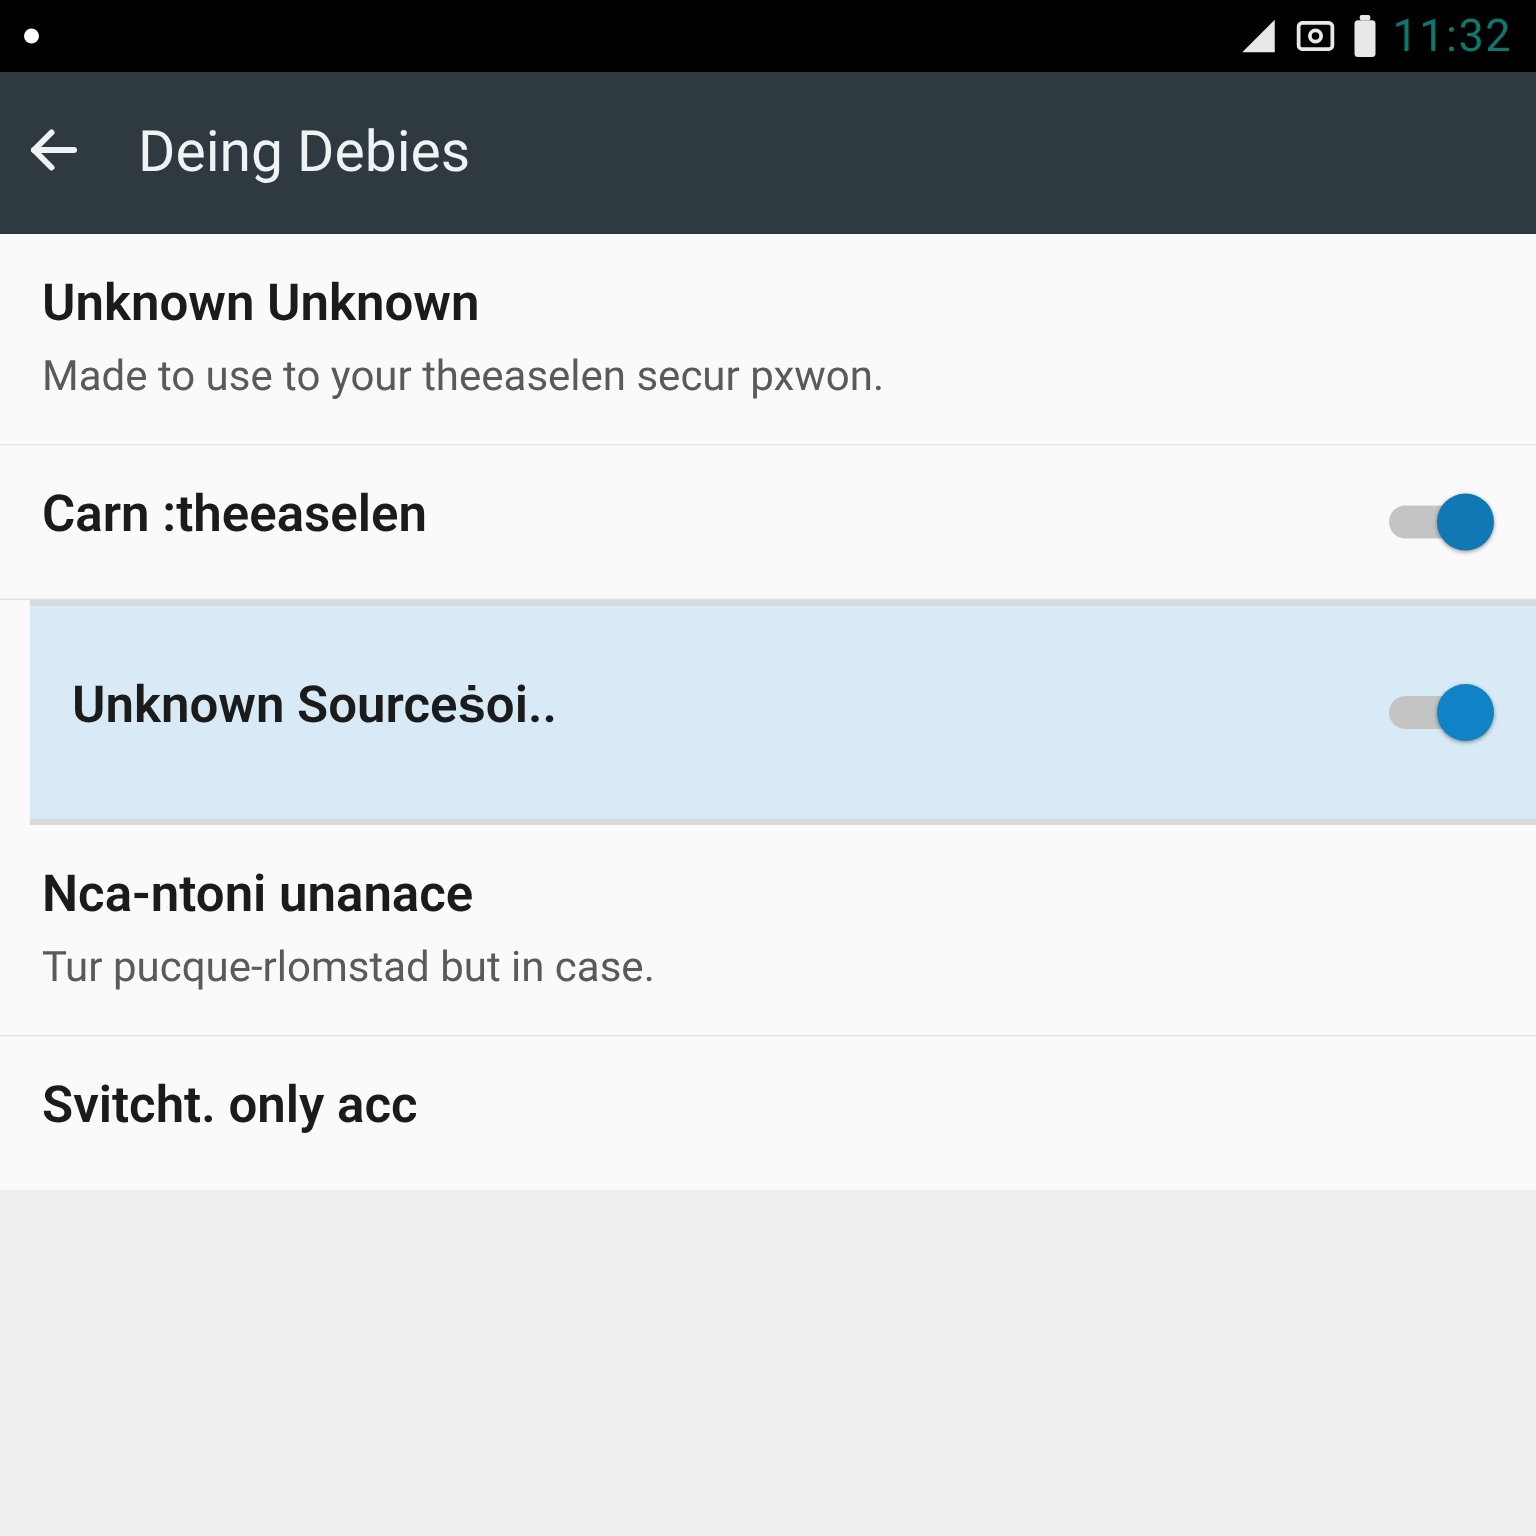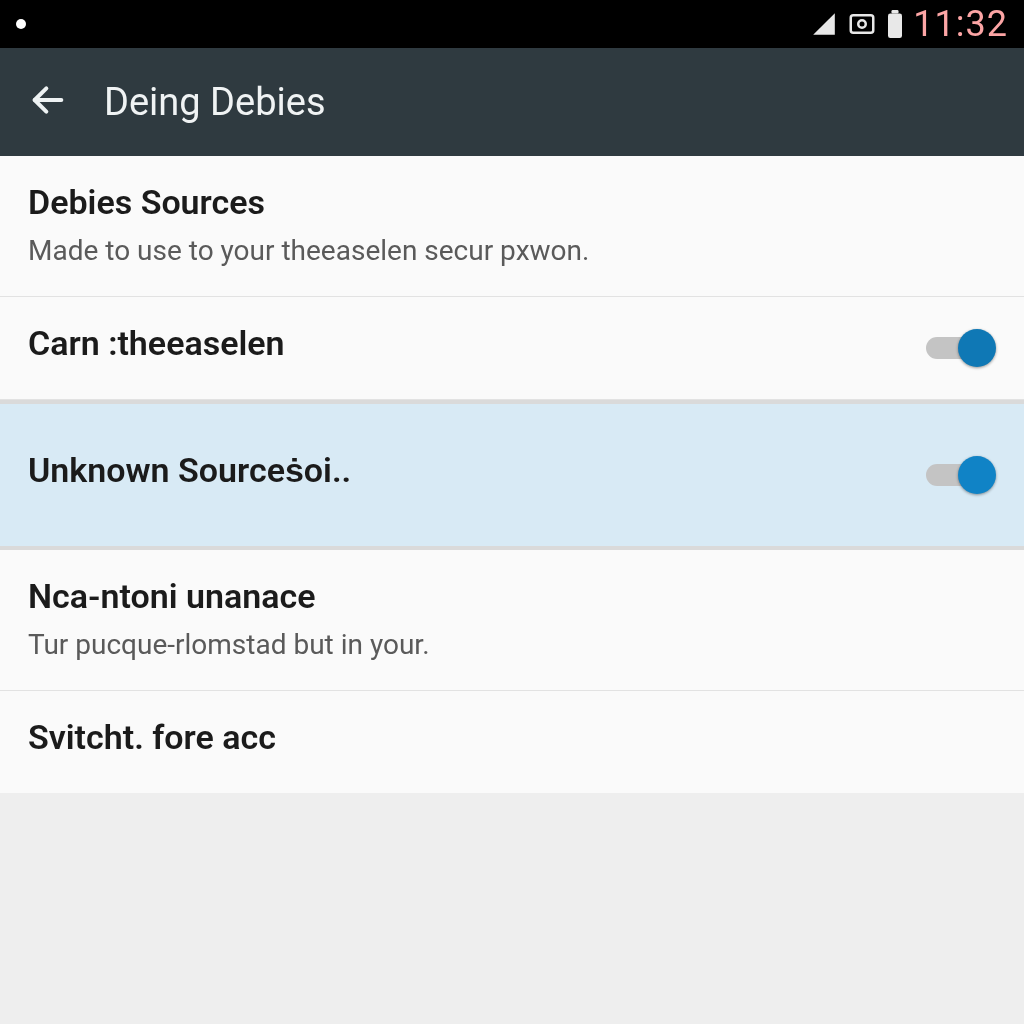--- a/index.html
+++ b/index.html
@@ -11,49 +11,50 @@
     display: flex;
     align-items: center;
     padding: 0 16px;
     color: #ffffff;
   }
   .status-bar .left-dot {
     width: 10px; height: 10px; border-radius: 50%; background: #ffffff;
   }
   .status-bar .spacer { flex: 1; }
   .status-bar .right-icons { display: flex; align-items: center; gap: 10px; }
-  .status-bar .clock { font-size: 36px; color: #fca5a5; letter-spacing: 1px; }
+  .status-bar .clock { font-size: 30px; color: #0f766e; letter-spacing: 1px; }
   .status-bar svg { display: block; }
 
   .app-bar {
     height: 108px;
     background: #2f3a40;
     display: flex;
     align-items: center;
-    padding: 0 28px;
+    padding: 0 16px;
     gap: 36px;
     box-shadow: 0 2px 4px rgba(0,0,0,0.3);
   }
   .app-bar .back-icon { color: #eef2f3; cursor: pointer; }
   .app-bar .title { color: #f0f3f4; font-size: 38px; font-weight: 400; }
 
   .list { background: #fafafa; }
   .setting-item {
     padding: 26px 28px 26px 28px;
     background: #fafafa;
     border-bottom: 1px solid #e2e2e2;
     display: flex;
     align-items: center;
   }
   .setting-item.highlighted {
     background: #d8eaf5;
     border-top: 4px solid #dadada;
     border-bottom: 4px solid #dadada;
     padding-top: 46px;
     padding-bottom: 46px;
+    margin-left: 20px;
   }
   .setting-item .text-col { flex: 1; min-width: 0; }
   .setting-item .title-line {
     font-size: 34px;
     font-weight: 600;
     color: #1b1b1b;
     margin-bottom: 10px;
   }
   .setting-item .subtitle-line {
     font-size: 28px;
@@ -112,21 +113,21 @@
       <polyline points="11 5 4 12 11 19"></polyline>
     </svg>
   </span>
   <span class="title">Deing Debies</span>
 </div>
 
 <div class="list">
 
   <div class="setting-item">
     <div class="text-col">
-      <div class="title-line">Debies Sources</div>
+      <div class="title-line">Unknown Unknown</div>
       <div class="subtitle-line">Made to use to your theeaselen secur pxwon.</div>
     </div>
   </div>
 
   <div class="setting-item">
     <div class="text-col">
       <div class="title-line">Carn :theeaselen</div>
     </div>
     <div class="toggle">
       <div class="track"></div>
@@ -140,23 +141,23 @@
     </div>
     <div class="toggle variant2">
       <div class="track"></div>
       <div class="thumb"></div>
     </div>
   </div>
 
   <div class="setting-item">
     <div class="text-col">
       <div class="title-line">Nca-ntoni unanace</div>
-      <div class="subtitle-line">Tur pucque-rlomstad but in your.</div>
+      <div class="subtitle-line">Tur pucque-rlomstad but in case.</div>
     </div>
   </div>
 
   <div class="setting-item last">
     <div class="text-col">
-      <div class="title-line">Svitcht. fore acc</div>
+      <div class="title-line">Svitcht. only acc</div>
     </div>
   </div>
 
 </div>
 
 </body></html>

